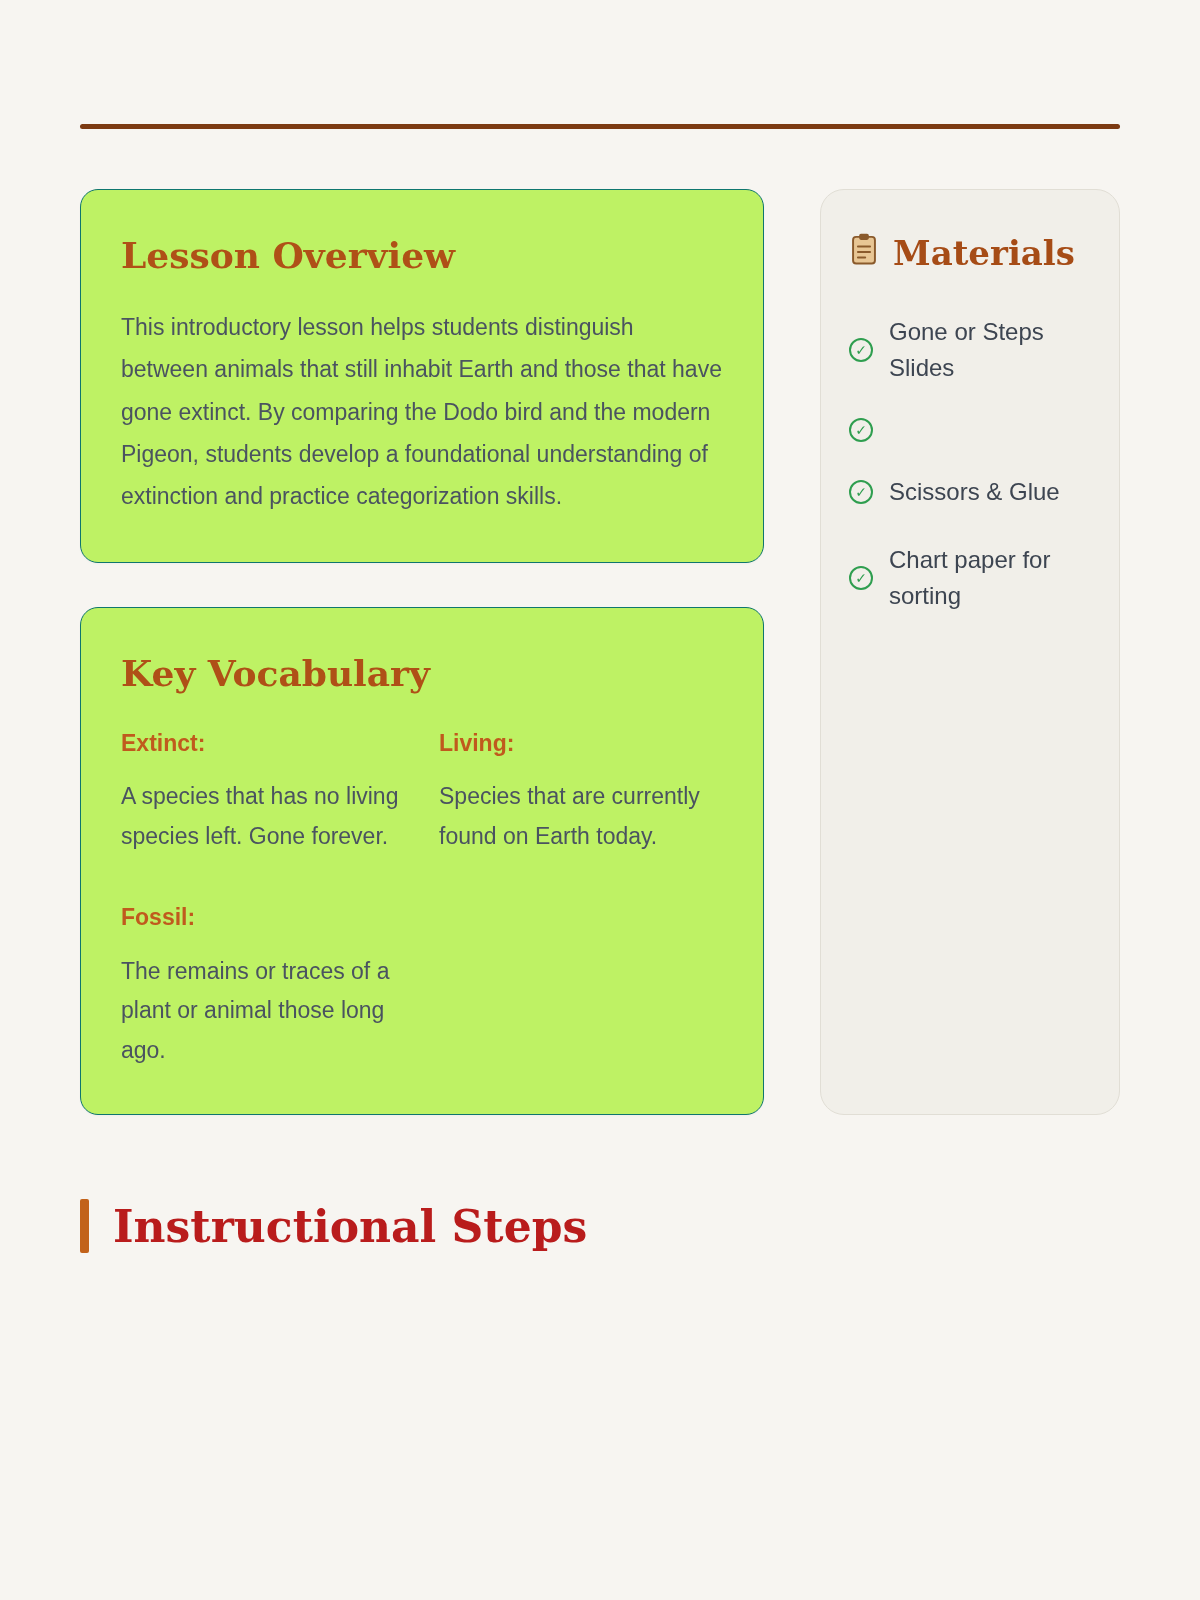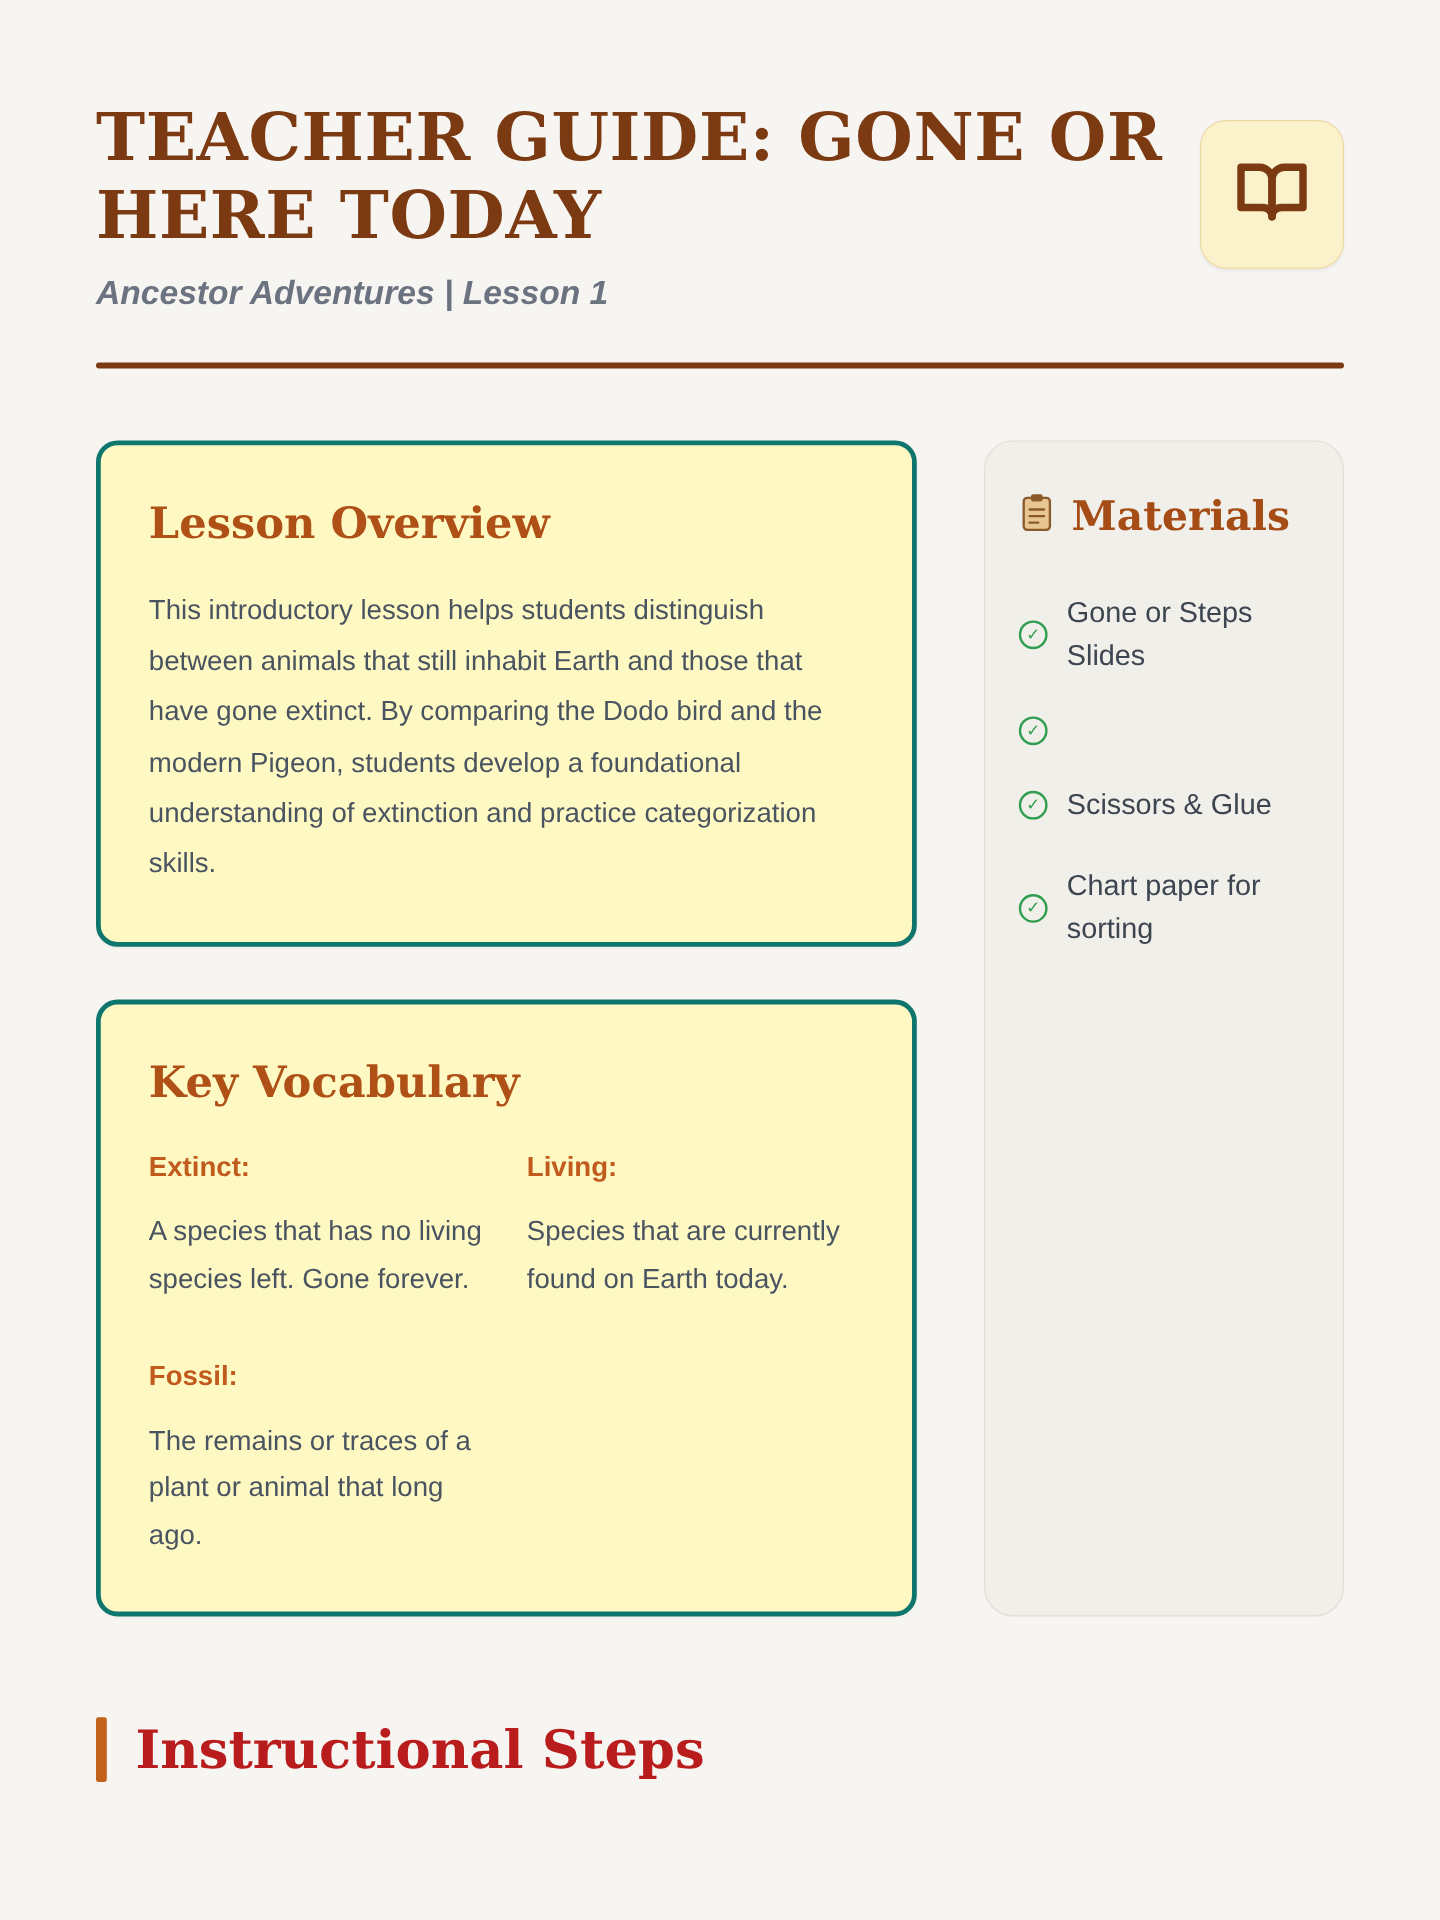--- a/index.html
+++ b/index.html
@@ -72,22 +72,22 @@
     margin-top: 60px;
   }
 
   .left-col {
     display: flex;
     flex-direction: column;
     gap: 44px;
   }
 
   .card {
-    background: #fef9c3;
-    border: 4px solid #0f766e;
+    background: #bef264;
+    border: 1px solid #0f766e;
     border-radius: 18px;
     padding: 44px 40px;
     box-shadow: 0 1px 2px rgba(0,0,0,0.03);
   }
 
   .card h2 {
     font-family: "DejaVu Serif", "Liberation Serif", serif;
     font-size: 36px;
     font-weight: 600;
     color: #af5017;
@@ -194,34 +194,20 @@
     font-weight: 600;
     color: #b91c1c;
   }
 </style>
 </head>
 <body>
 
 <div class="page">
 
   <header>
-    <div class="header-row">
-      <div class="header-text">
-        <h1 class="page-title">TEACHER GUIDE: GONE OR HERE TODAY</h1>
-        <p class="subtitle">Ancestor Adventures | Lesson 1</p>
-      </div>
-      <div class="book-badge">
-        <span>
-          <svg width="62" height="62" viewBox="0 0 24 24" fill="none" stroke="#7c3a12" stroke-width="2.4" stroke-linecap="round" stroke-linejoin="round">
-            <path d="M2 4h6a4 4 0 0 1 4 4v12a3 3 0 0 0-3-3H2z"></path>
-            <path d="M22 4h-6a4 4 0 0 0-4 4v12a3 3 0 0 1 3-3h7z"></path>
-          </svg>
-        </span>
-      </div>
-    </div>
     <div class="header-rule"></div>
   </header>
 
   <div class="columns">
 
     <div class="left-col">
 
       <section class="card">
         <h2>Lesson Overview</h2>
         <p class="overview-body">This introductory lesson helps students distinguish between animals that still inhabit Earth and those that have gone extinct. By comparing the Dodo bird and the modern Pigeon, students develop a foundational understanding of extinction and practice categorization skills.</p>
@@ -237,21 +223,21 @@
           </div>
 
           <div class="vocab-entry">
             <span class="vocab-term">Living:</span>
             <span class="vocab-def">Species that are currently found on Earth today.</span>
           </div>
 
 
           <div class="vocab-entry">
             <span class="vocab-term">Fossil:</span>
-            <span class="vocab-def">The remains or traces of a plant or animal that long ago.</span>
+            <span class="vocab-def">The remains or traces of a plant or animal those long ago.</span>
           </div>
 
         </div>
       </section>
 
     </div>
 
     <aside class="materials-card">
       <h2>
         <span>

